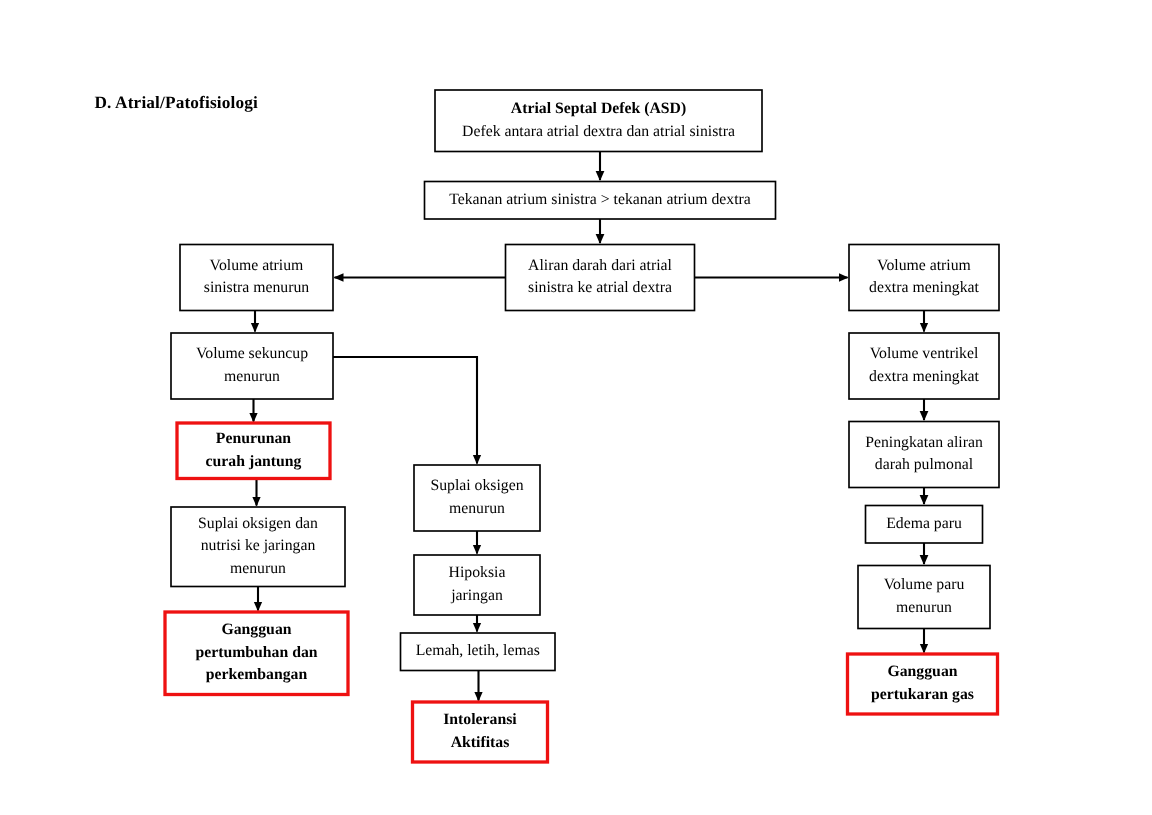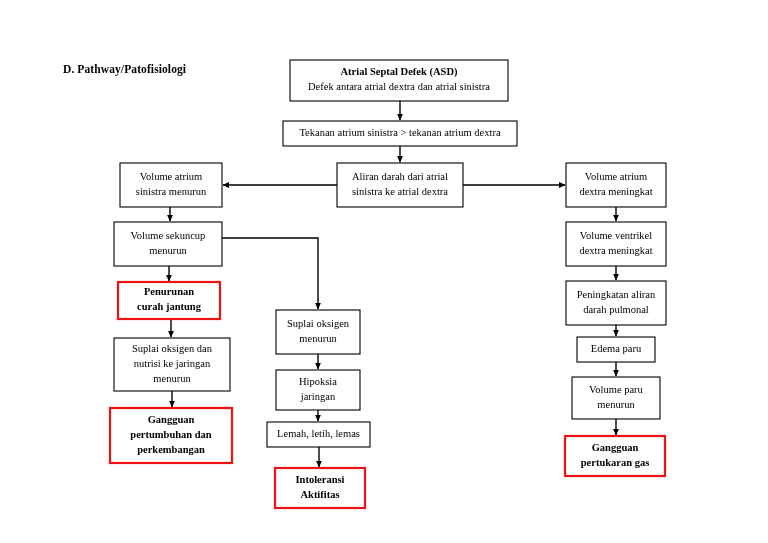--- a/index.html
+++ b/index.html
@@ -61,21 +61,21 @@
     stroke: #000000;
     stroke-width: 1.4;
     fill: none;
   }
 </style>
 </head>
 <body>
 
 <div id="page-root">
 
-  <div class="section-title">D. Pathway/Patofisiologi</div>
+  <div class="section-title">D. Atrial/Patofisiologi</div>
 
   <svg class="flow" viewBox="0 0 768 543">
     <defs>
       <marker id="arrowhead" markerWidth="7" markerHeight="7" refX="6" refY="3.2" orient="auto" markerUnits="userSpaceOnUse">
         <path d="M0,0.3 L6.6,3.2 L0,6.1 z" fill="#000000"></path>
       </marker>
     </defs>
     <g id="edge-layer">
         <path class="edge" d="M400,101 L400,120" marker-end="url(#arrowhead)"></path>
         <path class="edge" d="M400,146 L400,162" marker-end="url(#arrowhead)"></path>

